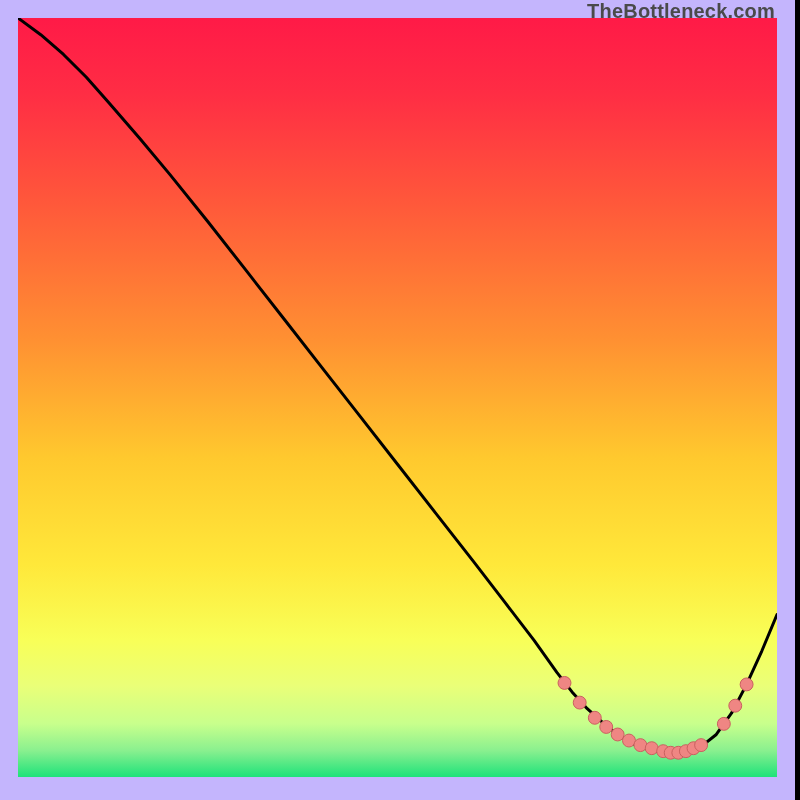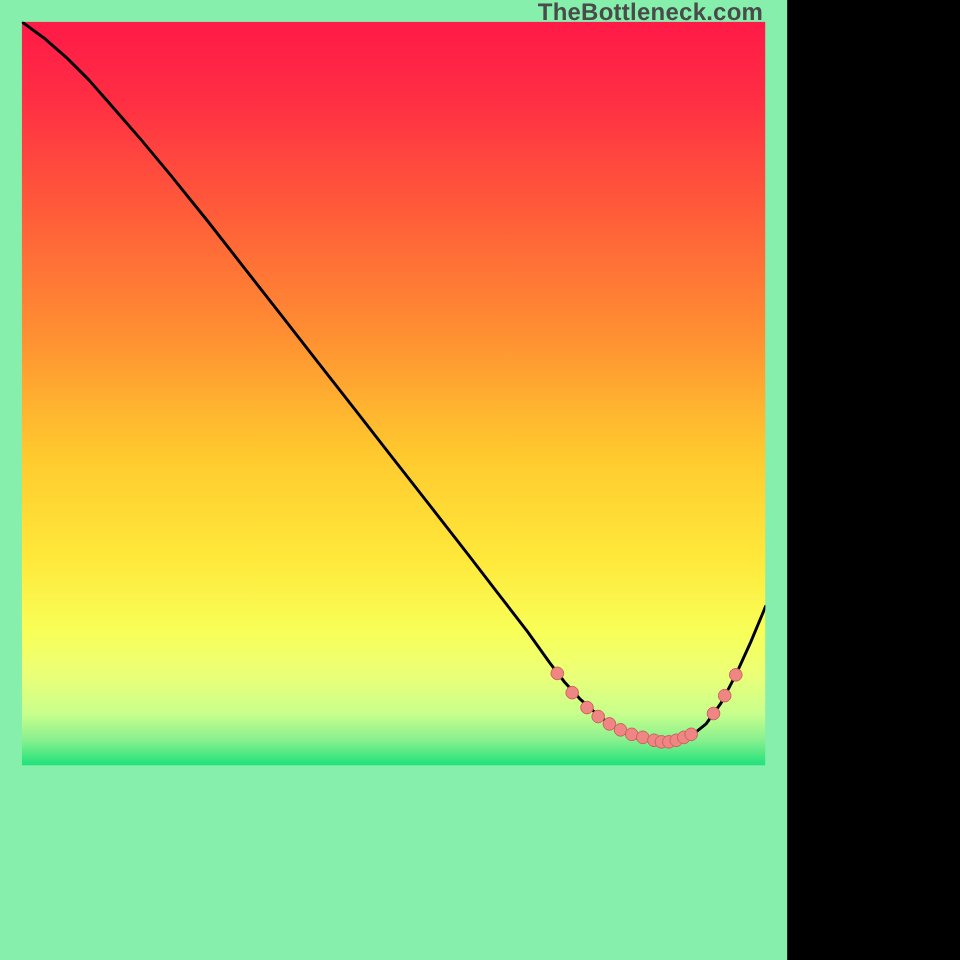--- a/index.html
+++ b/index.html
@@ -1,17 +1,17 @@
 <!DOCTYPE html>
 <html><head>
 <meta charset="utf-8">
 <style>
   * { margin: 0; padding: 0; box-sizing: border-box; }
   html, body { width: 800px; height: 800px; background: #000; overflow: hidden; }
-  .frame { position: relative; width: 656px; height: 800px; background: #86efac; text-align: right; }
+  .frame { position: relative; width: 795px; height: 800px; background: #c4b5fd; text-align: right; }
   .plot-area {
     position: absolute;
     left: 18px; top: 18px; right: 18px; bottom: 18px;
     overflow: hidden;
   }
   .gradient {
     position: absolute; inset: 0;
   }
   .attribution {
     position: absolute;

